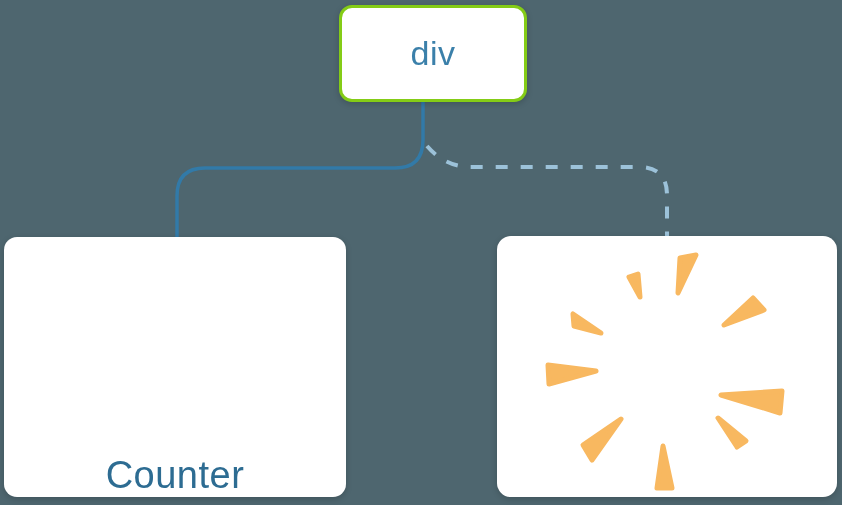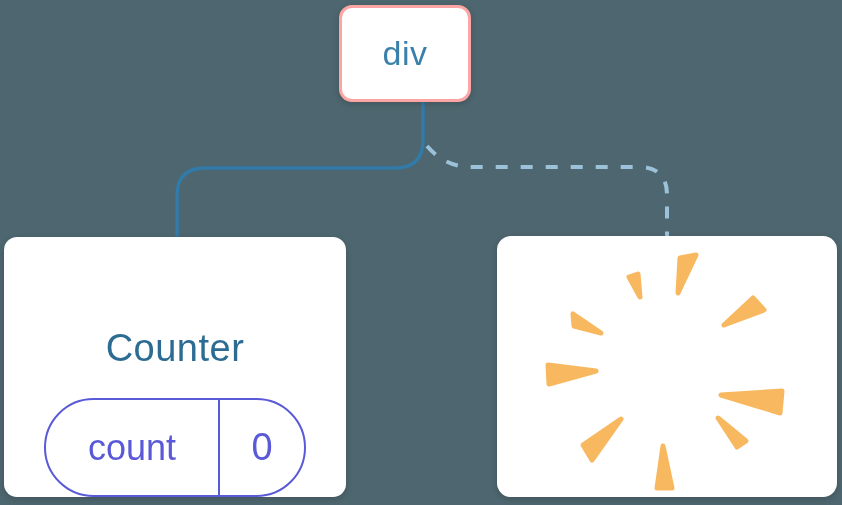--- a/index.html
+++ b/index.html
@@ -34,24 +34,24 @@
     stroke-dasharray: 12 13;
   }
   .node {
     position: absolute;
     background: #ffffff;
     box-shadow: 0 2px 6px rgba(0,0,0,0.18);
   }
   .root-node {
     left: 339px;
     top: 5px;
-    width: 132px;
+    width: 188px;
     height: 97px;
     box-sizing: border-box;
-    border: 3px solid #fca5a5;
+    border: 3px solid #84cc16;
     border-radius: 13px;
     display: flex;
     align-items: center;
     justify-content: center;
   }
   .root-node .root-label {
     color: #3b80aa;
     font-size: 34px;
     font-weight: 500;
     letter-spacing: 0.5px;
@@ -135,28 +135,20 @@
     <path class="connector-solid" d="M423 102 L423 140 Q423 168 395 168 L205 168 Q177 168 177 196 L177 238"></path>
     <path class="connector-dashed" d="M427 146 Q445 167 471 167 L639 167 Q667 167 667 195 L667 237"></path>
   </svg>
 
   <div class="node root-node">
     <span class="root-label">div</span>
   </div>
 
   <div class="node component-node">
     <div class="component-title">Counter</div>
-    <div class="state-pill">
-      <div class="state-name-cell">
-        <span class="state-name">count</span>
-      </div>
-      <div class="state-value-cell">
-        <span class="state-value">0</span>
-      </div>
-    </div>
   </div>
 
   <div class="node poof-node">
     <svg viewBox="0 0 340 261" xmlns="http://www.w3.org/2000/svg">
       <polygon class="poof-ray" points="183,22 199,19 181,57"></polygon>
       <polygon class="poof-ray" points="132,41 141,38 143,61"></polygon>
       <polygon class="poof-ray" points="227,89 256,62 267,74"></polygon>
       <polygon class="poof-ray" points="76,78 77,90 104,97"></polygon>
       <polygon class="poof-ray" points="51,129 52,148 99,135"></polygon>
       <polygon class="poof-ray" points="224,159 285,155 283,177"></polygon>

